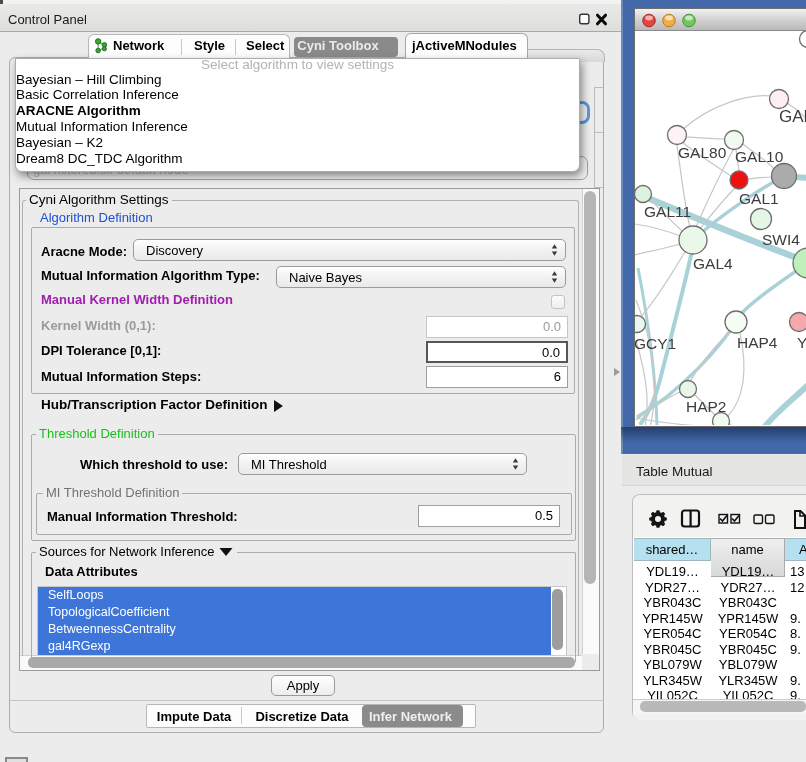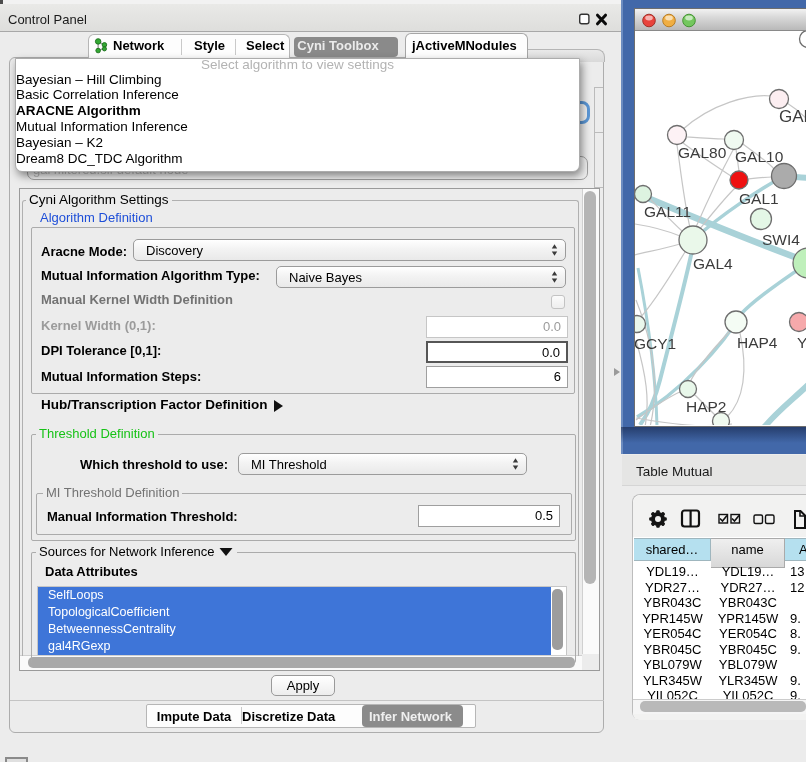--- a/index.html
+++ b/index.html
@@ -78,21 +78,21 @@
 <div class="abs b13" style="left:41px;top:246px">Aracne Mode:</div>
 <div class="combo" style="left:133px;top:239px;width:433px">Discovery
   <svg class="arr" width="7" height="14" viewBox="0 0 7 14">
       <path d="M3.5 1.2 L6.2 5.6 L0.8 5.6 Z M3.5 12.8 L6.2 8.4 L0.8 8.4 Z" fill="#3a3a3a"></path>
     </svg></div>
 <div class="abs b13" style="left:41px;top:270px">Mutual Information Algorithm Type:</div>
 <div class="combo" style="left:276px;top:266px;width:290px">Naive Bayes
   <svg class="arr" width="7" height="14" viewBox="0 0 7 14">
       <path d="M3.5 1.2 L6.2 5.6 L0.8 5.6 Z M3.5 12.8 L6.2 8.4 L0.8 8.4 Z" fill="#3a3a3a"></path>
     </svg></div>
-<div class="abs b13" style="left:41px;top:294px;color:#737373">Manual Kernel Width Definition</div>
+<div class="abs b13" style="left:41px;top:294px;color:#a21caf">Manual Kernel Width Definition</div>
 <div class="abs" style="left:551px;top:295px;width:14px;height:14px;border:1px solid #c3c3c3;border-radius:3px;background:linear-gradient(#fbfbfb,#eee);box-sizing:border-box"></div>
 <div class="abs b13" style="left:41px;top:320px;color:#9b9b9b">Kernel Width (0,1):</div>
 <div class="tf" style="left:426px;top:316px;width:142px;border-color:#c6c6c6;color:#9b9b9b">0.0</div>
 <div class="abs b13" style="left:41px;top:345px">DPI Tolerance [0,1]:</div>
 <div class="tf" style="left:426px;top:341px;width:142px;border:2px solid #565656">0.0</div>
 <div class="abs b13" style="left:41px;top:371px">Mutual Information Steps:</div>
 <div class="tf" style="left:426px;top:366px;width:142px">6</div>
 
 <div class="abs b13" style="left:41px;top:399px;font-size:13.5px">Hub/Transcription Factor Definition</div>
 <svg class="abs" style="left:271px;top:398px" width="14" height="16" viewBox="0 0 14 16">
@@ -122,21 +122,21 @@
 <div class="abs" style="left:38px;top:587px;width:513px;height:68px;background:#3e75d8;color:#fff;font-size:12.5px;line-height:17px;padding-left:10px;box-sizing:border-box">SelfLoops<br>TopologicalCoefficient<br>BetweennessCentrality<br>gal4RGexp</div>
 <div class="abs" style="left:552px;top:589px;width:11px;height:61px;background:#9d9d9d;border-radius:5px"></div>
 
 <div class="abs" style="left:271px;top:675px;width:64px;height:21px;border:1px solid #9a9a9a;border-radius:5px;background:linear-gradient(#fff,#ededed);box-sizing:border-box;text-align:center;font-size:13px;line-height:19px">Apply</div>
 
 <div class="abs" style="left:10px;top:700px;width:594px;height:1px;background:#c4c4c4"></div>
 
 <div class="abs" style="left:146px;top:704px;width:330px;height:24px;background:#fdfdfd;border:1px solid #b6b6b6;box-sizing:border-box;border-radius:2px"></div>
 <div class="abs" style="left:146px;top:709px;width:96px;text-align:center;font-size:13px;font-weight:bold">Impute Data</div>
 <div class="abs" style="left:241px;top:707px;width:1px;height:17px;background:#c9c9c9"></div>
-<div class="abs" style="left:242px;top:709px;width:120px;font-size:13px;font-weight:bold">Discretize Data</div>
+<div class="abs" style="left:242px;top:709px;width:120px;text-align:center;font-size:13px;font-weight:bold">Discretize Data</div>
 <div class="abs" style="left:362px;top:705px;width:101px;height:22px;background:#8b8b8b;border-radius:4px"></div>
 <div class="abs" style="left:362px;top:709px;width:97px;text-align:center;font-size:13px;font-weight:bold;color:#efefef">Infer Network</div>
 
 <div class="abs" style="left:5px;top:757px;width:19px;height:10px;border:2px solid #8a8a8a;background:#e0e0e0"></div>
 
 <div class="abs" style="left:15px;top:58px;width:565px;height:114px;background:#fff;border:1px solid #acacac;border-radius:0 0 7px 7px;box-sizing:border-box;box-shadow:2px 4px 9px rgba(0,0,0,0.45)"></div>
 <div class="abs" style="left:15px;top:57px;width:565px;text-align:center;font-size:13.5px;color:#b3b3b3">Select algorithm to view settings</div>
 <div class="abs" style="left:16px;top:71.5px;font-size:13.5px;line-height:15.9px">Bayesian – Hill Climbing<br>Basic Correlation Inference<br><b>ARACNE Algorithm</b><br>Mutual Information Inference<br>Bayesian – K2<br>Dream8 DC_TDC Algorithm</div>
 
 <div class="abs" style="left:621px;top:0;width:185px;height:454px;background:#4268a9"></div>
@@ -249,21 +249,21 @@
   <rect x="108" y="7" width="8.5" height="8.5" rx="1.5"></rect>
   <rect x="119.5" y="7" width="8.5" height="8.5" rx="1.5"></rect>
  </g>
  <path d="M74 10.5 L76.5 13 L81 7.5" stroke="#111" stroke-width="1.6" fill="none"></path>
  <path d="M86 10.5 L88.5 13 L93 7.5" stroke="#111" stroke-width="1.6" fill="none"></path>
  <path d="M149 3 h5.5 l4.5 4.5 V20 H149 Z" stroke="#111" stroke-width="2" fill="none"></path>
  <path d="M154 3 v5 h5.5" stroke="#111" stroke-width="1.6" fill="none"></path>
 </svg>
 
 <div class="abs" style="left:634px;top:538px;width:77px;height:23px;background:#b5e0ef;border:1px solid #9fb6be;border-left:none;box-sizing:border-box;text-align:center;font-size:13px;line-height:21px">shared…</div>
-<div class="abs" style="left:711px;top:538px;width:74px;height:30px;background:linear-gradient(#efefef,#d8d8d8);border:1px solid #aaa;border-left:none;box-sizing:border-box;text-align:center;font-size:13px;line-height:21px">name</div>
+<div class="abs" style="left:711px;top:538px;width:74px;height:39px;background:linear-gradient(#efefef,#d8d8d8);border:1px solid #aaa;border-left:none;box-sizing:border-box;text-align:center;font-size:13px;line-height:21px">name</div>
 <div class="abs" style="left:785px;top:538px;width:21px;height:23px;background:#b5e0ef;border-top:1px solid #9fb6be;border-bottom:1px solid #9fb6be;box-sizing:border-box;font-size:13px;line-height:21px;padding-left:14px">A</div>
 
 <div class="abs" style="left:634px;top:564px;width:77px;font-size:13px;line-height:15.5px;text-align:center">YDL19…<br>YDR27…<br>YBR043C<br>YPR145W<br>YER054C<br>YBR045C<br>YBL079W<br>YLR345W<br>YIL052C</div>
 <div class="abs" style="left:711px;top:564px;width:74px;font-size:13px;line-height:15.5px;text-align:center">YDL19…<br>YDR27…<br>YBR043C<br>YPR145W<br>YER054C<br>YBR045C<br>YBL079W<br>YLR345W<br>YIL052C</div>
 <div class="abs" style="left:790px;top:564px;width:30px;font-size:13px;line-height:15.5px">13<br>12<br>&nbsp;<br>9.<br>8.<br>9.<br>&nbsp;<br>9.<br>9.</div>
 
 <div class="abs" style="left:633px;top:699px;width:173px;height:15px;background:#f5f5f5;border-top:1px solid #ccc"></div>
 <div class="abs" style="left:640px;top:701px;width:166px;height:11px;background:#b9b9b9;border-radius:5px"></div>
 <div class="abs" style="left:633px;top:714px;width:173px;height:6px;background:#f2f2f1;border-radius:0 0 0 8px"></div>
 

